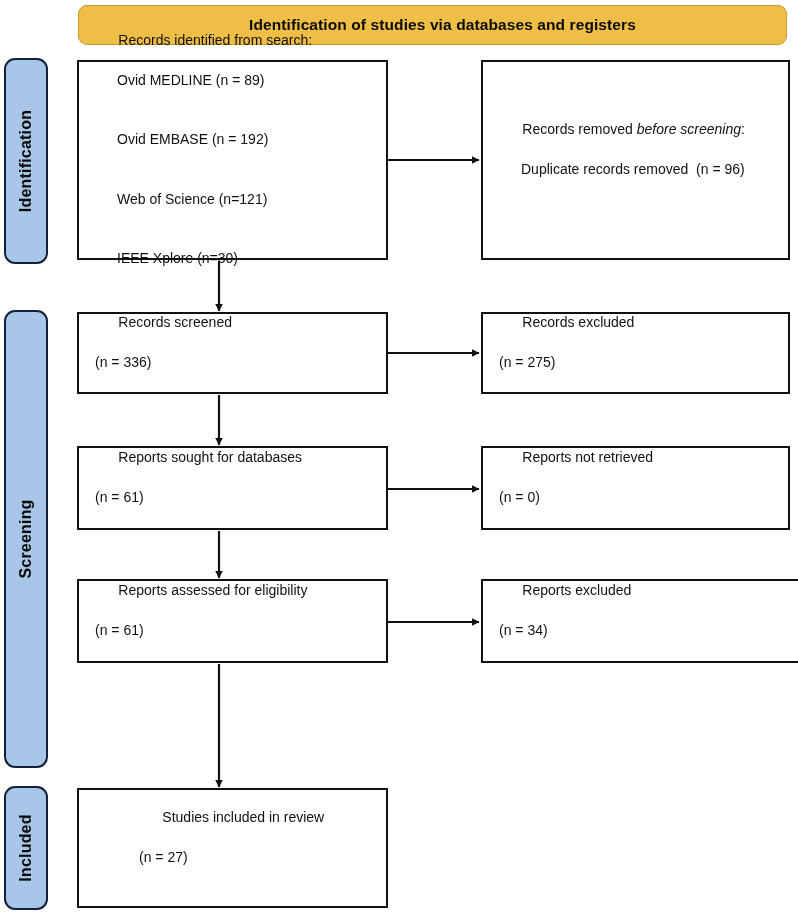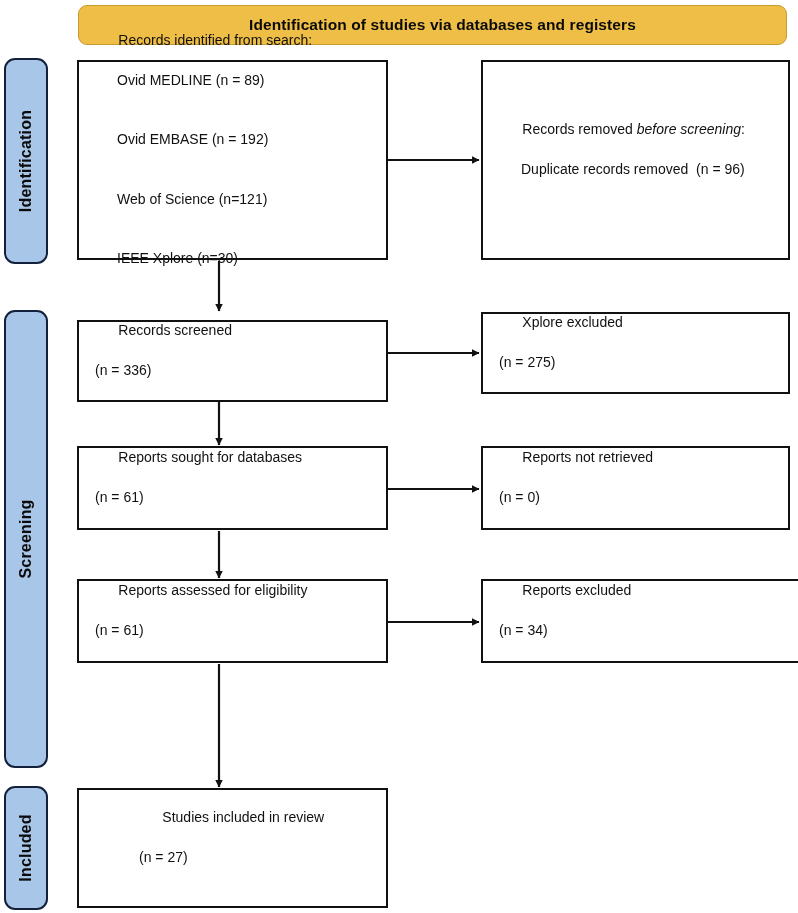--- a/index.html
+++ b/index.html
@@ -145,30 +145,30 @@
     </div>
   </div>
 
   <div class="box" style="left:481px;top:60px;width:309px;height:200px;">
     <div class="text">
       <span><span>Records removed </span><em>before screening</em><span>:</span></span>
       <span class="ind">Duplicate records removed  (n = 96)</span>
     </div>
   </div>
 
-  <div class="box" style="left:77px;top:312px;width:311px;height:82px;margin-top:8px;">
+  <div class="box" style="left:77px;top:312px;width:311px;height:82px;">
     <div class="text">
       <span>Records screened</span>
       <span style="display:block">(n = 336)</span>
     </div>
   </div>
 
   <div class="box" style="left:481px;top:312px;width:309px;height:82px;">
     <div class="text">
-      <span>Xplore excluded</span>
+      <span>Records excluded</span>
       <span style="display:block">(n = 275)</span>
     </div>
   </div>
 
   <div class="box" style="left:77px;top:446px;width:311px;height:84px;">
     <div class="text">
       <span>Reports sought for databases</span>
       <span style="display:block">(n = 61)</span>
     </div>
   </div>

